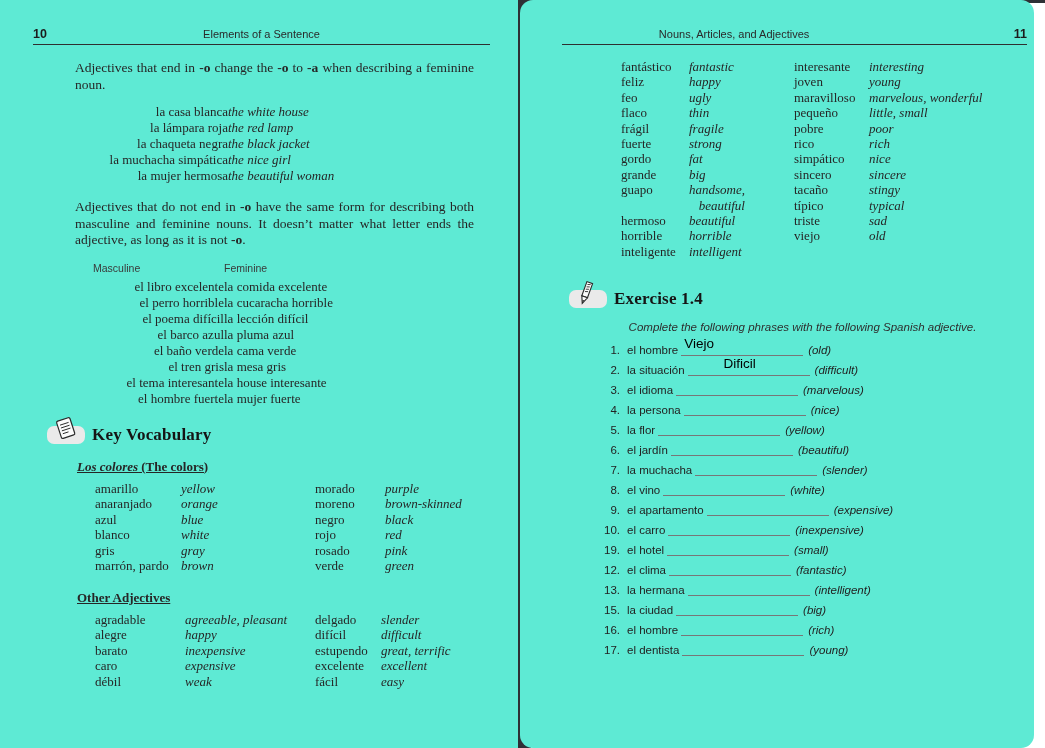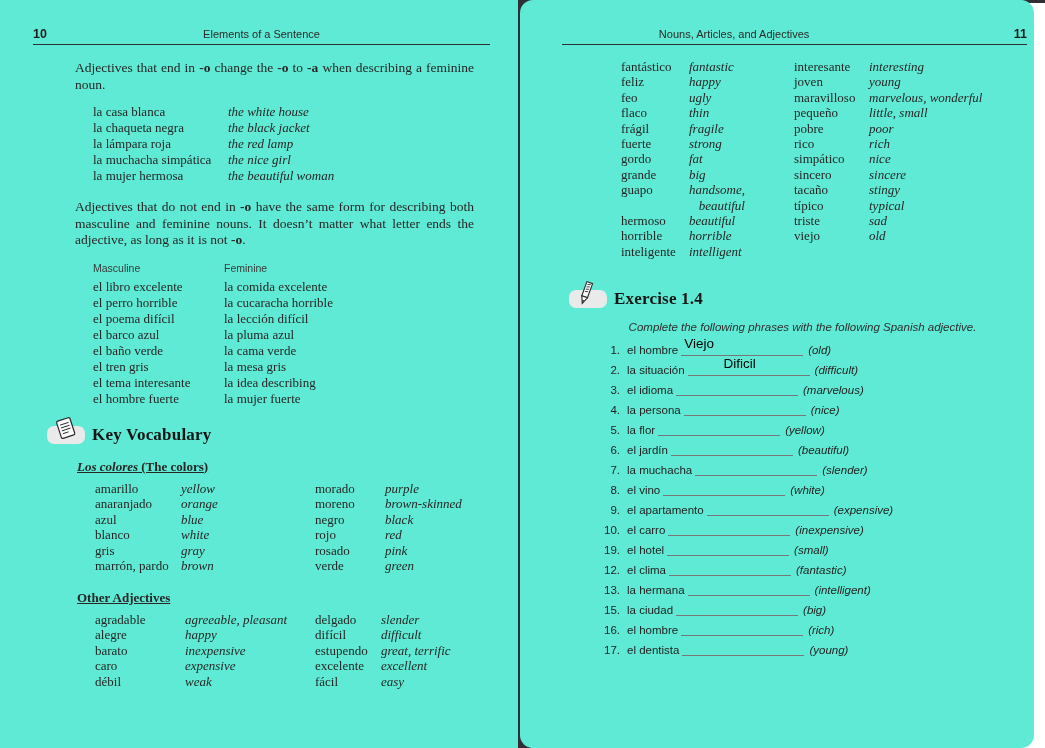--- a/index.html
+++ b/index.html
@@ -22,21 +22,21 @@
   .pg-title{position:absolute;bottom:4px;left:50%;transform:translateX(-50%);font-family:"Liberation Sans","DejaVu Sans",sans-serif;font-size:11px;color:#2a2a2a;white-space:nowrap;}
   .page-right .pg-title{left:37%;}
 
   
   .body-para{margin:15px 44px 0 75px;font-size:13.5px;line-height:16.5px;text-align:justify;}
   .seg-b{font-weight:bold;}
   .seg-i{font-style:italic;}
 
   .pair-list{margin:11px 0 0 93px;font-size:13px;line-height:16px;}
   .pair-row{display:flex;}
-  .pair-row .c1{width:135px;flex:0 0 auto;}
+  .pair-row .c1{width:135px;flex:0 0 auto;text-align:right;}
   .gender-list .c1{width:131px;}
   .en{font-style:italic;white-space:pre-wrap;}
 
   .col-labels{margin:13px 0 0 93px;display:flex;font-family:"Liberation Sans","DejaVu Sans",sans-serif;font-size:10.5px;color:#3a3a3a;}
   .col-labels span{width:131px;display:inline-block;}
 
   
   .icon-head{display:flex;align-items:center;}
   .kv-head{margin:18px 0 0 47px;}
   .ex-head{margin:30px 0 0 49px;}
@@ -82,27 +82,27 @@
   <p class="body-para"><span>Adjectives that end in </span><span class="seg-b">-o</span><span> change the </span><span class="seg-b">-o</span><span> to </span><span class="seg-b">-a</span><span> when describing a feminine noun.</span></p>
 
   <div class="pair-list">
 
       <div class="pair-row">
         <span class="c1">la casa blanca</span>
         <span class="en">the white house</span>
       </div>
 
       <div class="pair-row">
+        <span class="c1">la lámpara roja</span>
+        <span class="en">the red lamp</span>
+      </div>
+
+      <div class="pair-row">
         <span class="c1">la chaqueta negra</span>
         <span class="en">the black jacket</span>
-      </div>
-
-      <div class="pair-row">
-        <span class="c1">la lámpara roja</span>
-        <span class="en">the red lamp</span>
       </div>
 
       <div class="pair-row">
         <span class="c1">la muchacha simpática</span>
         <span class="en">the nice girl</span>
       </div>
 
       <div class="pair-row">
         <span class="c1">la mujer hermosa</span>
         <span class="en">the beautiful woman</span>
@@ -143,21 +143,21 @@
         <span>la cama verde</span>
       </div>
 
       <div class="pair-row">
         <span class="c1">el tren gris</span>
         <span>la mesa gris</span>
       </div>
 
       <div class="pair-row">
         <span class="c1">el tema interesante</span>
-        <span>la idea describing</span>
+        <span>la house interesante</span>
       </div>
 
       <div class="pair-row">
         <span class="c1">el hombre fuerte</span>
         <span>la mujer fuerte</span>
       </div>
     </div>
 
   <div class="icon-head kv-head">
     <span class="chip">

